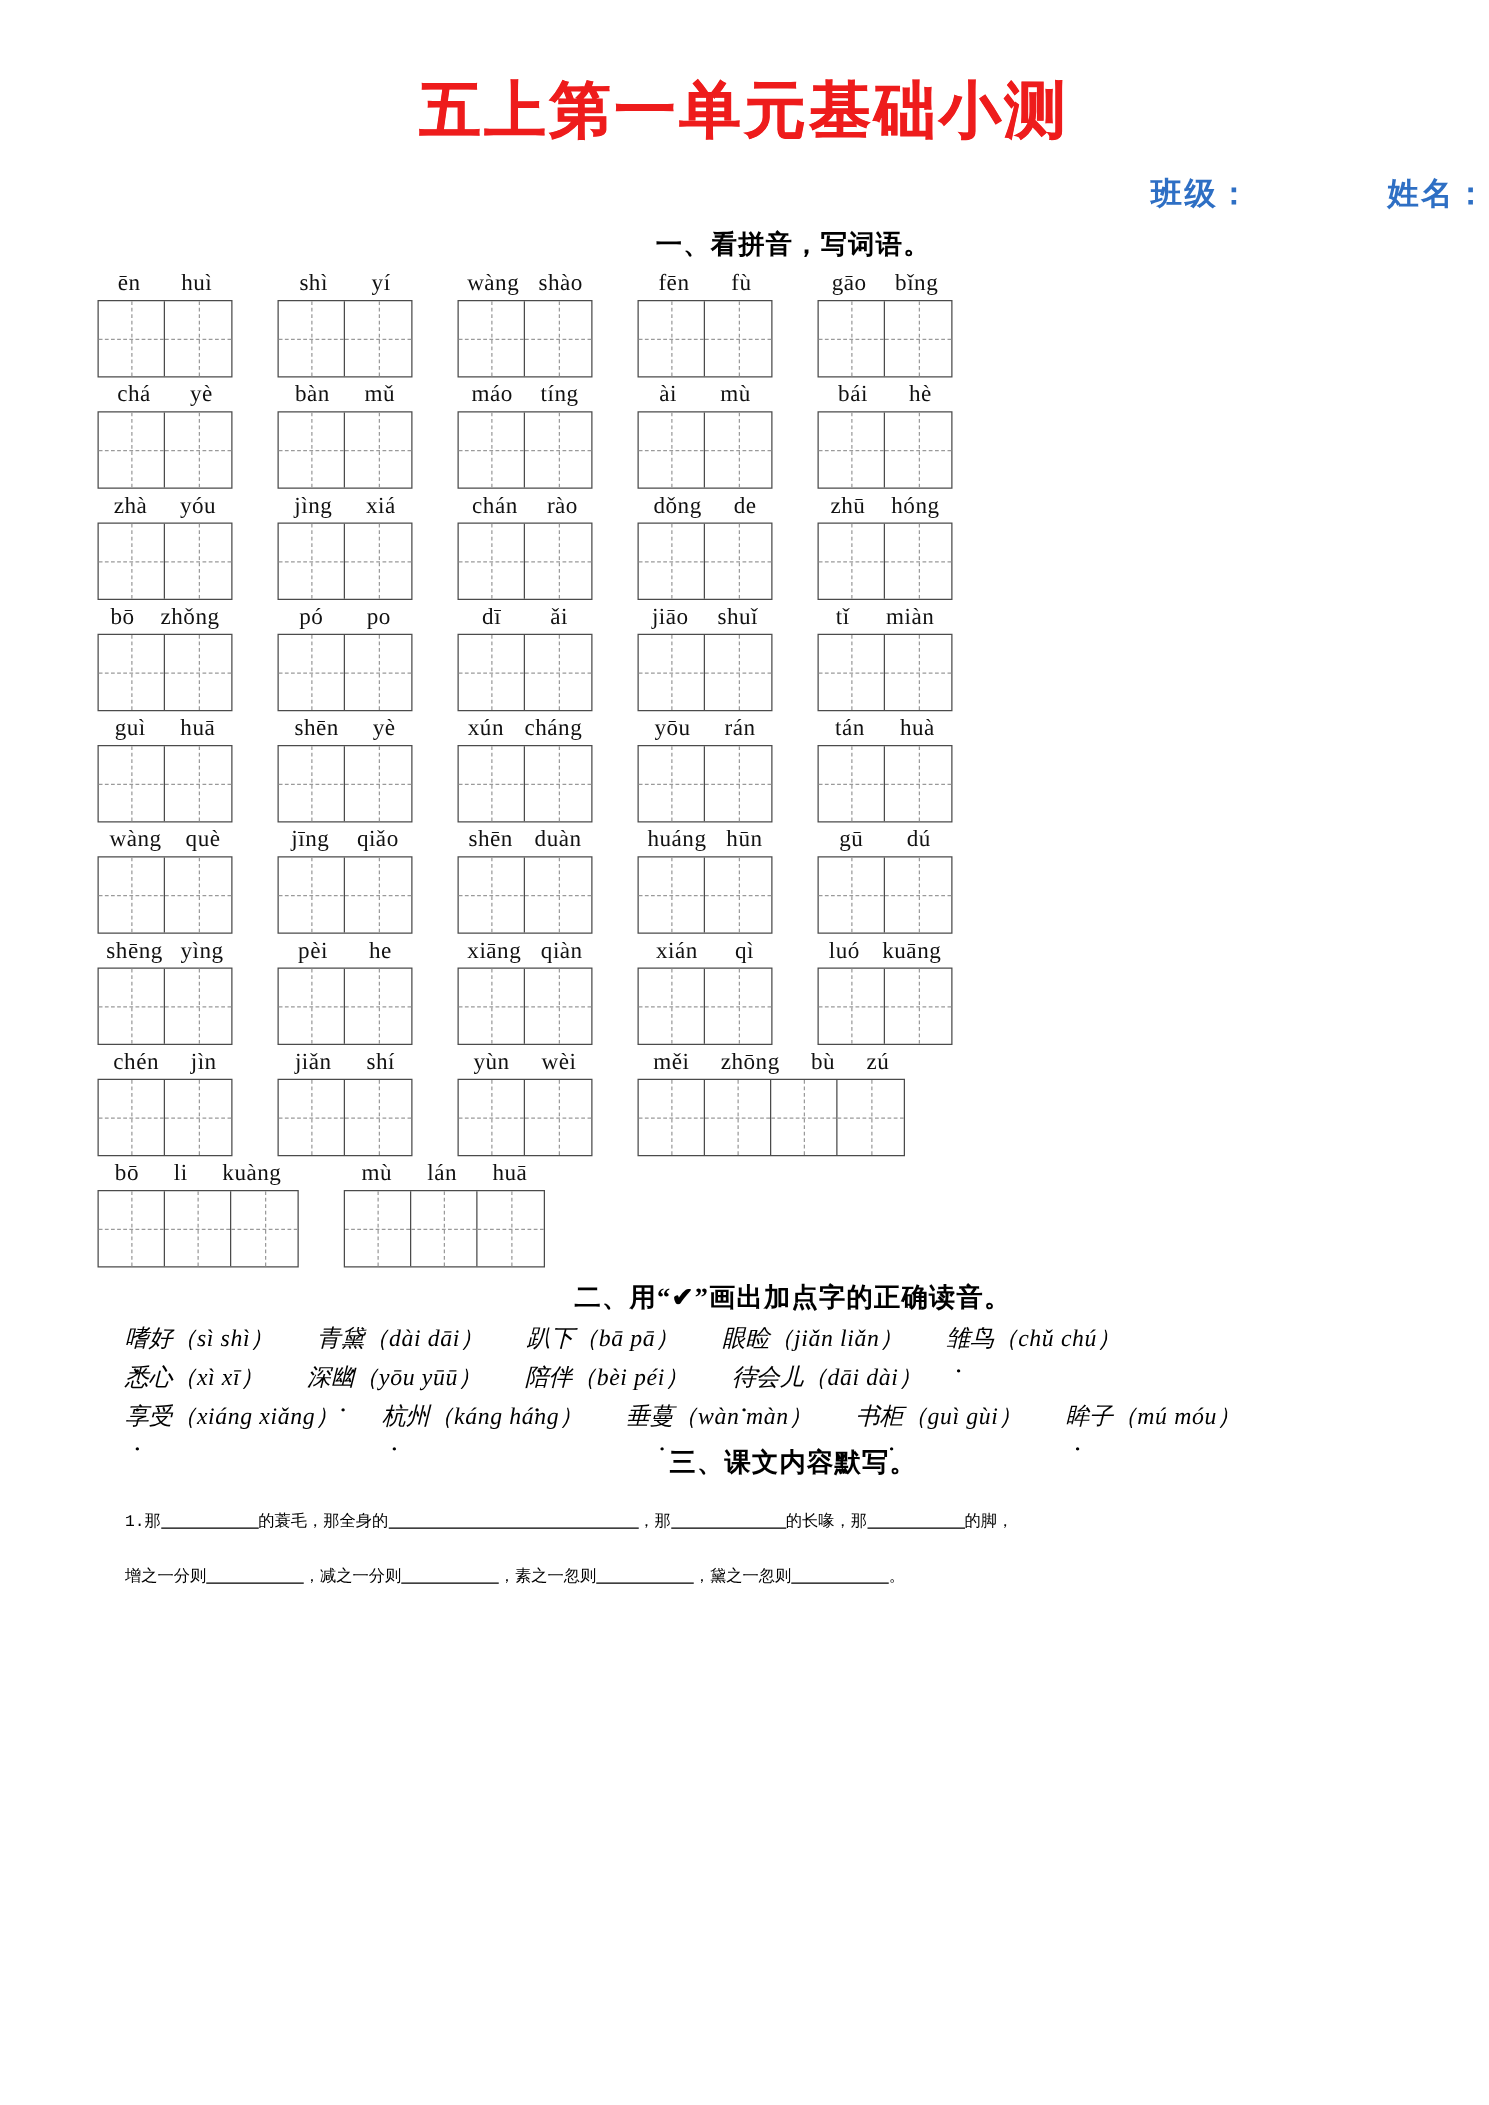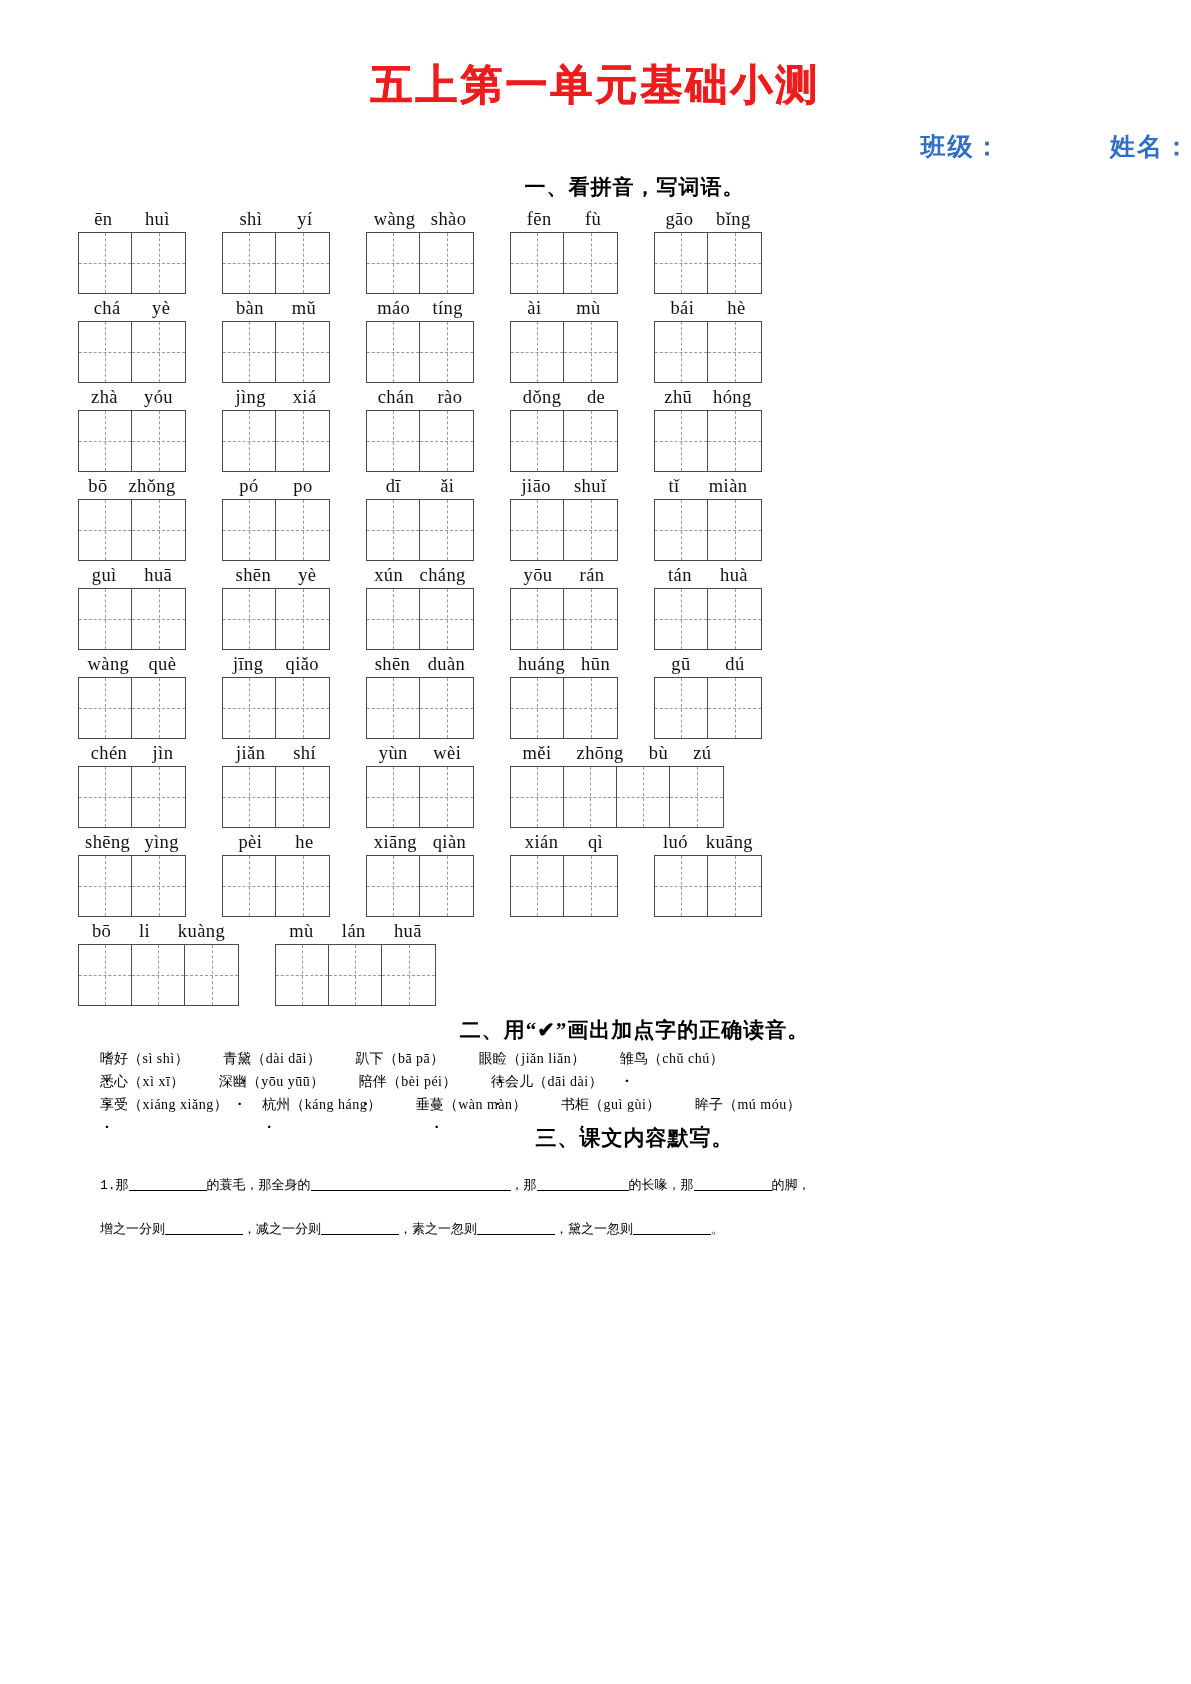--- a/index.html
+++ b/index.html
@@ -8,21 +8,21 @@
     font-family:"Liberation Serif", serif;
     position:relative;overflow:hidden;
   }
   .page{position:absolute;inset:0;padding:0;}
 
   
   .title{
     text-align:center;
     font-family:"Liberation Serif", serif;
     font-weight:bold;
-    font-size:42px;
+    font-size:49px;
     letter-spacing:3px;
     color:#ee1c1c;
     margin:0;
     padding-top:62px;
     line-height:1.1;
     -webkit-text-stroke:0.6px #ee1c1c;
   }
   .subtitle{
     text-align:right;
     color:#2e6fc4;
@@ -92,23 +92,24 @@
     content:"";position:absolute;top:50%;left:0;right:0;
     border-top:1px dashed #9a9a9a;
   }
 
   
   .q2{margin-top:4px;}
   .choice-row{
     display:flex;
     margin-left:100px;
     margin-bottom:5px;
-    font-size:14px;
+    font-size:19px;
     font-family:"Liberation Serif", serif;
     white-space:nowrap;
+    font-style:italic;
   }
   .choice{
     margin-right:34px;
   }
   .dotw{position:relative;display:inline-block;}
   .dotw:after{
     content:"·";
     position:absolute;
     left:50%;bottom:-13px;
     transform:translateX(-50%);
@@ -459,20 +460,72 @@
           </div>
           <div class="cells">
             <div class="cell"></div>
             <div class="cell"></div>
           </div>
         </div>
       </div>
       <div class="grp-row">
         <div class="grp">
           <div class="py">
+            <span>shēng</span>
+            <span>yìng</span>
+          </div>
+          <div class="cells">
+            <div class="cell"></div>
+            <div class="cell"></div>
+          </div>
+        </div>
+        <div class="grp">
+          <div class="py">
+            <span>pèi</span>
+            <span>he</span>
+          </div>
+          <div class="cells">
+            <div class="cell"></div>
+            <div class="cell"></div>
+          </div>
+        </div>
+        <div class="grp">
+          <div class="py">
+            <span>xiāng</span>
+            <span>qiàn</span>
+          </div>
+          <div class="cells">
+            <div class="cell"></div>
+            <div class="cell"></div>
+          </div>
+        </div>
+        <div class="grp">
+          <div class="py">
+            <span>xián</span>
+            <span>qì</span>
+          </div>
+          <div class="cells">
+            <div class="cell"></div>
+            <div class="cell"></div>
+          </div>
+        </div>
+        <div class="grp">
+          <div class="py">
+            <span>luó</span>
+            <span>kuāng</span>
+          </div>
+          <div class="cells">
+            <div class="cell"></div>
+            <div class="cell"></div>
+          </div>
+        </div>
+      </div>
+      <div class="grp-row">
+        <div class="grp">
+          <div class="py">
             <span>chén</span>
             <span>jìn</span>
           </div>
           <div class="cells">
             <div class="cell"></div>
             <div class="cell"></div>
           </div>
         </div>
         <div class="grp">
           <div class="py">
@@ -497,72 +550,20 @@
         <div class="grp">
           <div class="py">
             <span>měi</span>
             <span>zhōng</span>
             <span>bù</span>
             <span>zú</span>
           </div>
           <div class="cells">
             <div class="cell"></div>
             <div class="cell"></div>
-            <div class="cell"></div>
-            <div class="cell"></div>
-          </div>
-        </div>
-      </div>
-      <div class="grp-row">
-        <div class="grp">
-          <div class="py">
-            <span>shēng</span>
-            <span>yìng</span>
-          </div>
-          <div class="cells">
-            <div class="cell"></div>
-            <div class="cell"></div>
-          </div>
-        </div>
-        <div class="grp">
-          <div class="py">
-            <span>pèi</span>
-            <span>he</span>
-          </div>
-          <div class="cells">
-            <div class="cell"></div>
-            <div class="cell"></div>
-          </div>
-        </div>
-        <div class="grp">
-          <div class="py">
-            <span>xiāng</span>
-            <span>qiàn</span>
-          </div>
-          <div class="cells">
-            <div class="cell"></div>
-            <div class="cell"></div>
-          </div>
-        </div>
-        <div class="grp">
-          <div class="py">
-            <span>xián</span>
-            <span>qì</span>
-          </div>
-          <div class="cells">
-            <div class="cell"></div>
-            <div class="cell"></div>
-          </div>
-        </div>
-        <div class="grp">
-          <div class="py">
-            <span>luó</span>
-            <span>kuāng</span>
-          </div>
-          <div class="cells">
             <div class="cell"></div>
             <div class="cell"></div>
           </div>
         </div>
       </div>
       <div class="grp-row">
         <div class="grp">
           <div class="py">
             <span>bō</span>
             <span>li</span>

